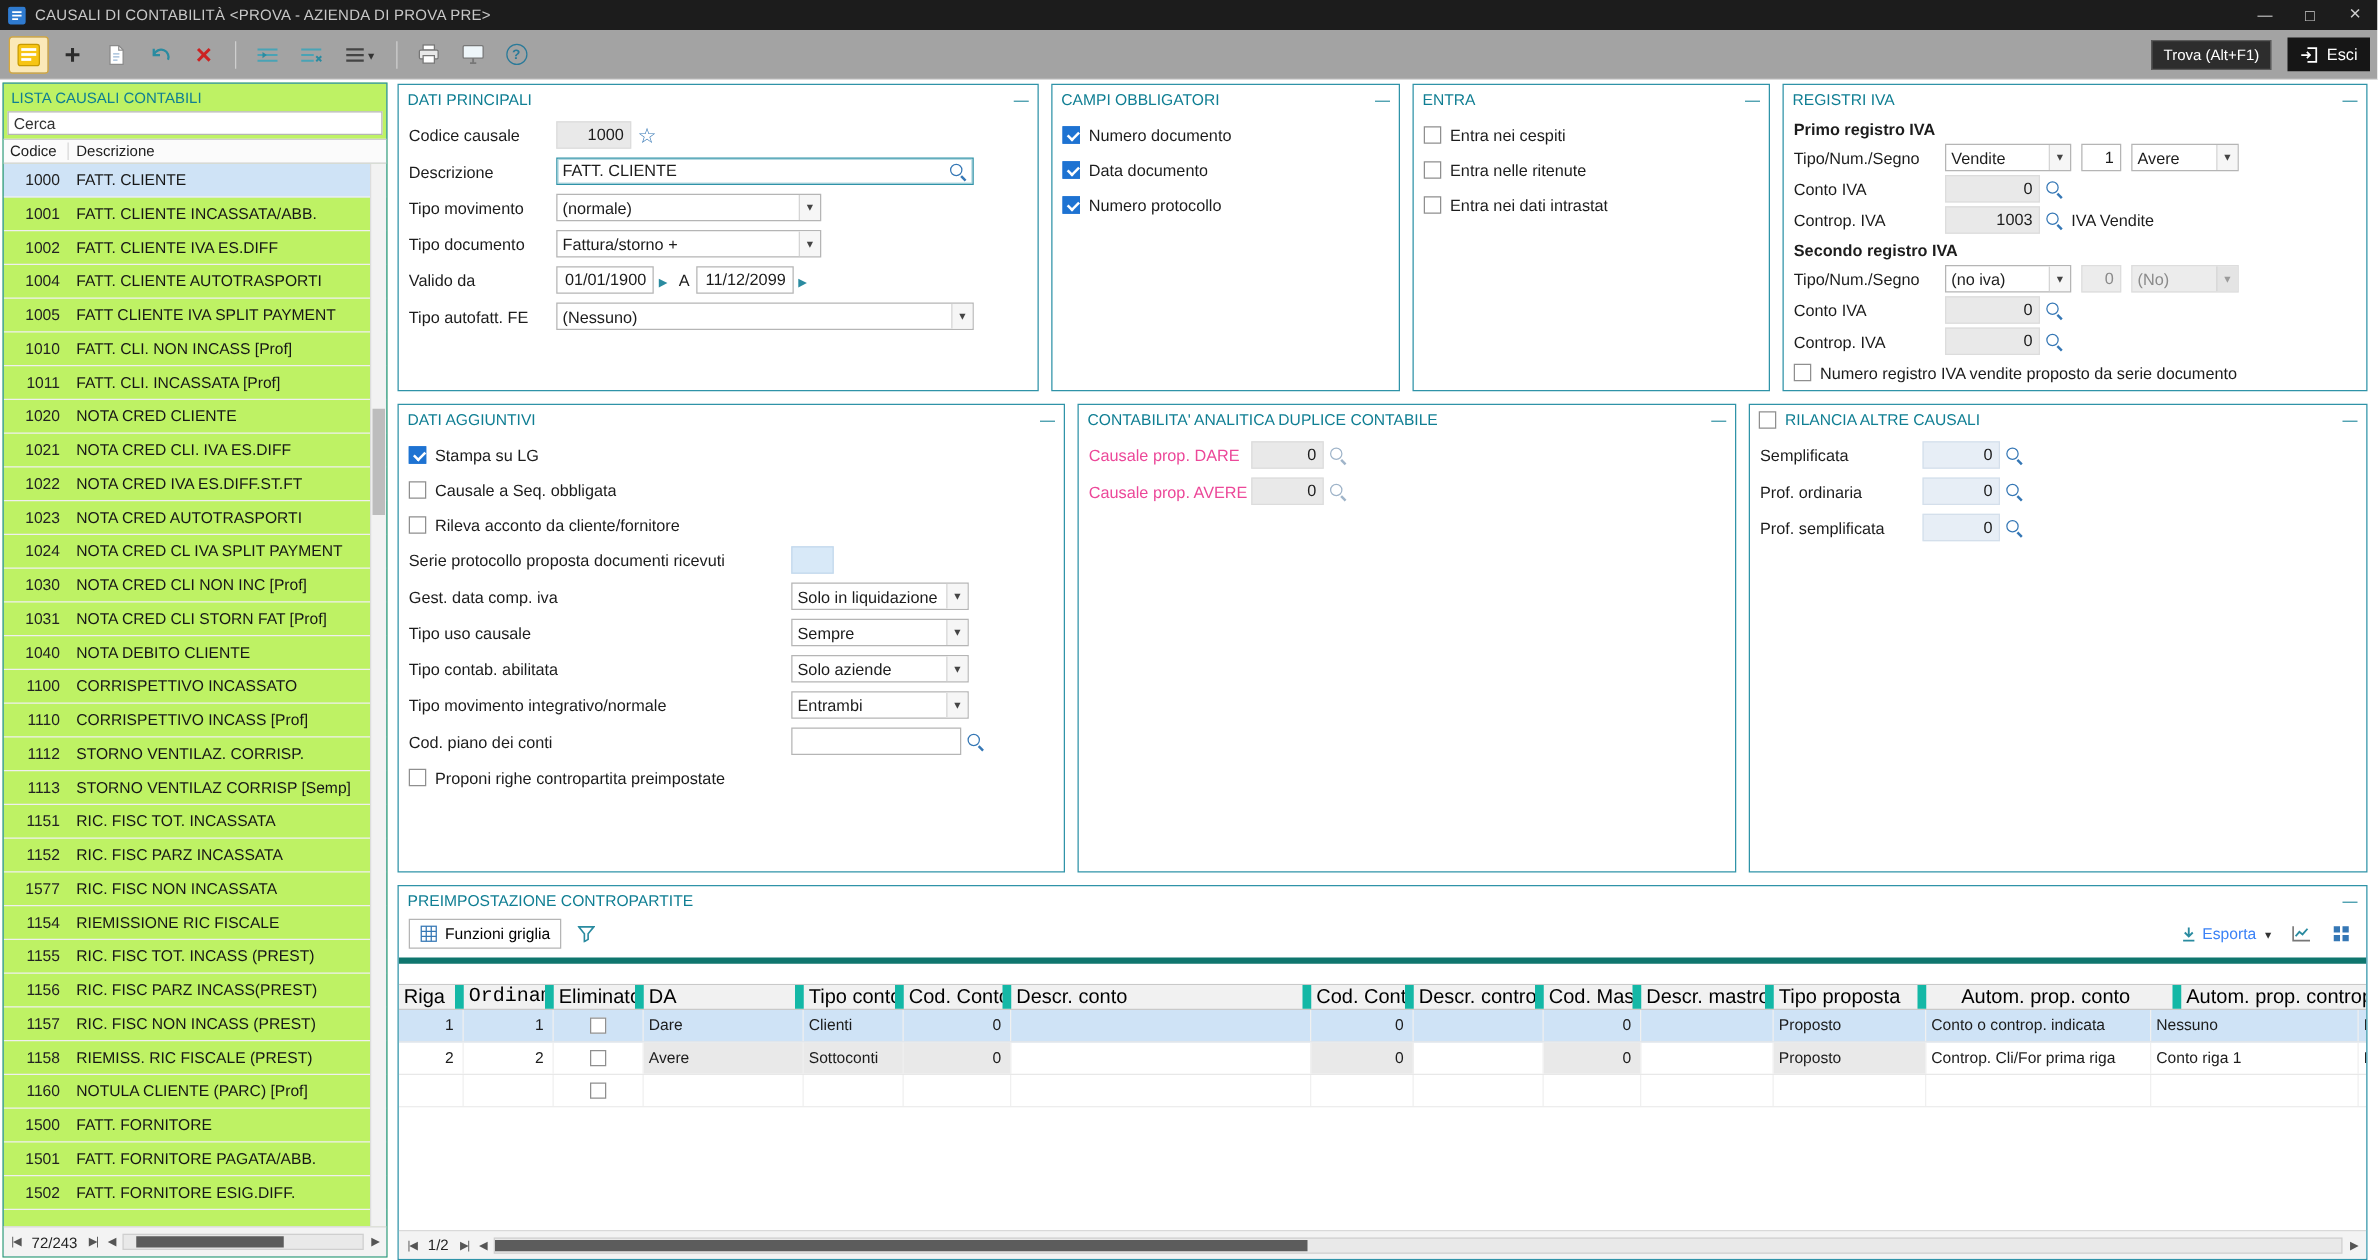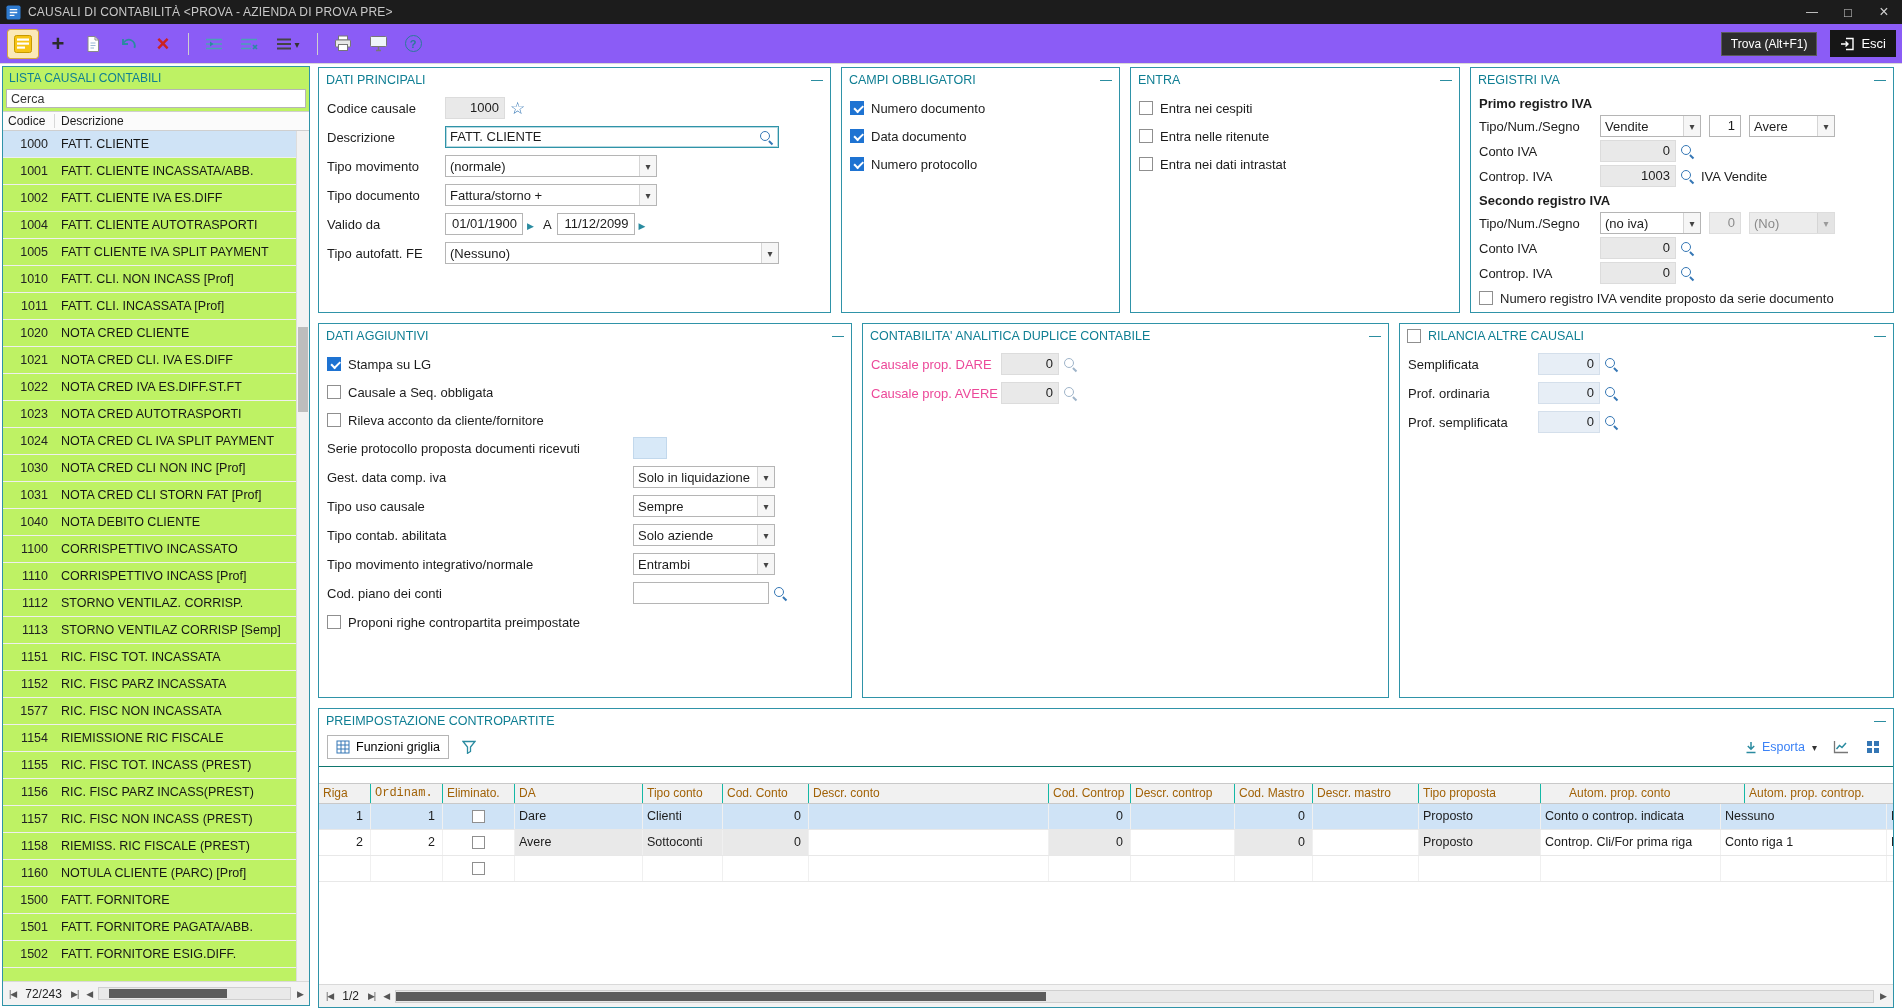--- a/index.html
+++ b/index.html
@@ -16,21 +16,21 @@
   .titlebar{height:24px;background:#1c1c1c;display:flex;align-items:center;padding-left:6px}
   .appicon{display:flex;margin-right:7px}
   .wtitle{color:#c8c8c8;font-size:12px;letter-spacing:.2px;flex:1;white-space:nowrap;overflow:hidden}
   .winbtns{display:flex;height:100%}
   .wbtn{width:36px;height:100%;display:flex;align-items:center;justify-content:center;color:#cfcfcf;font-size:12px}
   .glyph-min::before{content:"—"}
   .glyph-max::before{content:"□";font-size:13px}
   .glyph-close::before{content:"×";font-size:16px}
 
   
-  .toolbar{height:40px;background:#8b5cf6;border-bottom:1px solid #d9d9d9;display:flex;align-items:center;gap:5px;padding:0 6px 0 8px}
+  .toolbar{height:40px;background:#a3a3a3;border-bottom:1px solid #d9d9d9;display:flex;align-items:center;gap:5px;padding:0 6px 0 8px}
   .tbtn{width:30px;height:28px;display:flex;align-items:center;justify-content:center;border-radius:2px;flex:none}
   .tbtn.active{background:#fbe9b8;outline:1px solid #d8a93a}
   .tsep{width:1px;height:22px;background:#cfcfcf;margin:0 5px;flex:none}
   .plus::before{content:"+";font-size:22px;font-weight:bold;color:#2b2b2b;line-height:20px}
   .redx::before{content:"×";font-size:22px;font-weight:bold;color:#cc2222;line-height:20px}
   .caret::before{content:"▾";font-size:10px;color:#333;margin-left:2px}
   .helpc{width:17px;height:17px;border:1.6px solid #2a7a99;border-radius:50%;display:flex;align-items:center;justify-content:center}
   .helpc::before{content:"?";font-size:11px;font-weight:bold;color:#2a7a99}
   .trova{margin-left:auto;background:#2d2d2d;border:1px solid #5a5a5a;color:#fff;font-size:12px;padding:4px 9px;white-space:nowrap}
   .esci{margin-left:8px;background:#161616;border:none;color:#fff;font-size:13px;display:flex;align-items:center;gap:6px;padding:6px 10px;font-family:inherit}
@@ -111,27 +111,27 @@
   .pg-first::before{content:"|◀"}
   .pg-last::before{content:"▶|"}
   .pg-left::before{content:"◀"}
   .pg-right::before{content:"▶"}
   .pgtxt{font-size:12px;color:#222;flex:none;padding:0 3px}
   .hscroll{flex:1;height:13px;background:#e9e9e9;border:1px solid #cfcfcf;position:relative}
   .hthumb{position:absolute;top:1px;bottom:1px;background:#5c5c5c}
 
   
   .pnl-ctp{flex:1;display:flex;flex-direction:column}
-  .ctp-toolbar{flex:none;display:flex;align-items:center;gap:8px;padding:3px 8px 5px 8px;border-bottom:1px solid #0f766e}
+  .ctp-toolbar{flex:none;display:flex;align-items:center;gap:8px;padding:3px 8px 5px 8px;border-bottom:5px solid #0f766e}
   .fgbtn{display:flex;align-items:center;gap:6px;background:#fff;border:1px solid #b5b5b5;height:24px;padding:0 8px;font-family:inherit;font-size:12.5px}
   .expbtn{display:flex;align-items:center;gap:5px;background:none;border:none;height:24px;padding:0 4px;font-family:inherit;font-size:12.5px;color:#3b82f6}
   .spacer{flex:1}
   .gwrap{flex:none;margin-top:16px;overflow:hidden}
   .ghr{display:flex;height:21px;background:#f1f1f1;border-top:1px solid #c9c9c9;border-bottom:1px solid #c9c9c9}
-  .gh{flex:none;font-size:12px;line-height:19px;padding-left:4px;border-right:1px solid #14b8a6;white-space:nowrap;overflow:hidden;color:#a16207}
+  .gh{flex:none;font-size:16px;line-height:19px;padding-left:4px;border-right:7px solid #14b8a6;white-space:nowrap;overflow:hidden;color:#000000}
   .grow{display:flex;height:26px;border-bottom:1px solid #e8e8e8}
   .grow.sel{background:var(--selection-blue)}
   .gc{flex:none;font-size:12.5px;line-height:25px;padding-left:4px;border-right:1px solid #f0f0f0;white-space:nowrap;overflow:hidden}
   .gc.num{text-align:right;padding-right:7px}
   .gc.gdis{background:#e9e9e9}
   .gc.ck{display:flex;align-items:center;justify-content:center;padding:0}
   .spacerflex{flex:1}
   .pgbar{flex:none;height:23px;background:#f3f3f3;border-top:1px solid #d9d9d9;display:flex;align-items:center;gap:4px;padding:0 5px}
 </style>
 </head>
@@ -452,21 +452,21 @@
               <span class="cb on"></span>
               <span class="cblabel">Data documento</span>
             </div>
             <div class="crow">
               <span class="cb on"></span>
               <span class="cblabel">Numero protocollo</span>
             </div>
           </div>
       </section>
 
-      <section class="panel" style="width:330px;flex:none">
+      <section class="panel" style="width:286px;flex:none">
         <div class="ptitle">
           <span class="ptxt">ENTRA</span>
           <span class="pcol"></span>
         </div>
         <div class="pbody">
             <div class="crow">
               <span class="cb"></span>
               <span class="cblabel">Entra nei cespiti</span>
             </div>
             <div class="crow">

